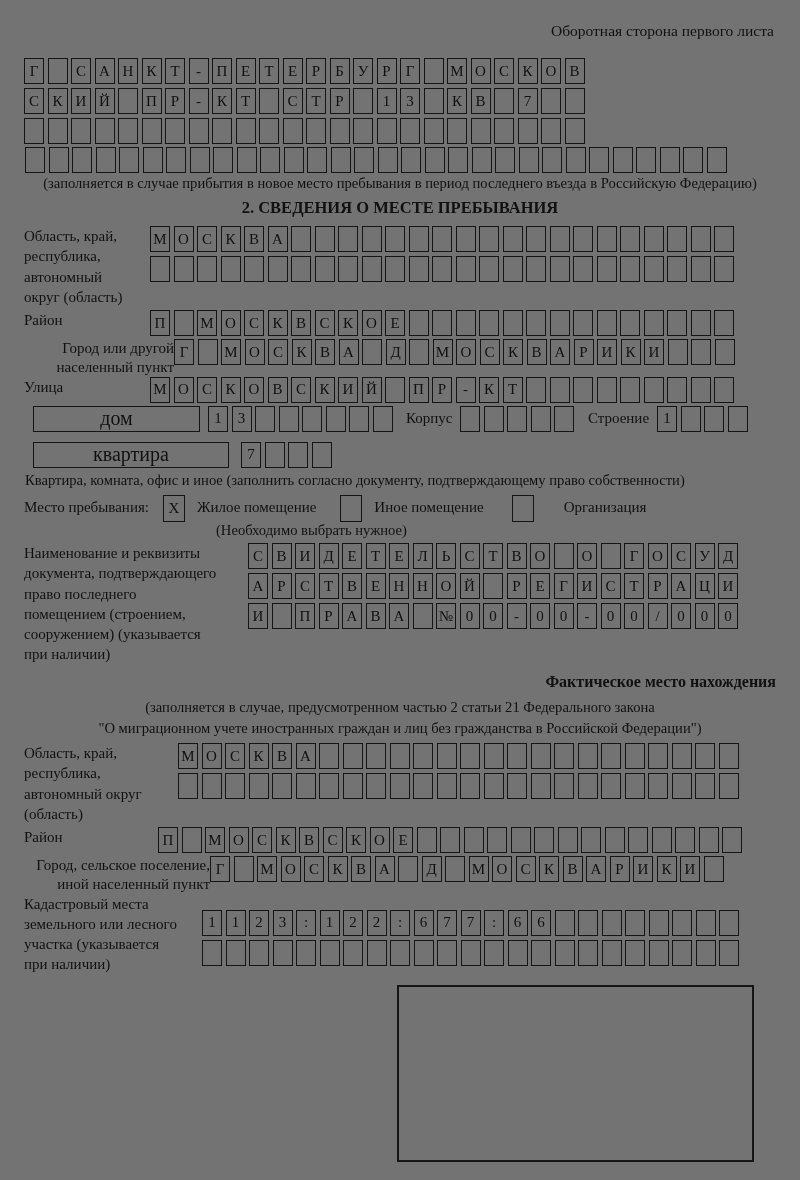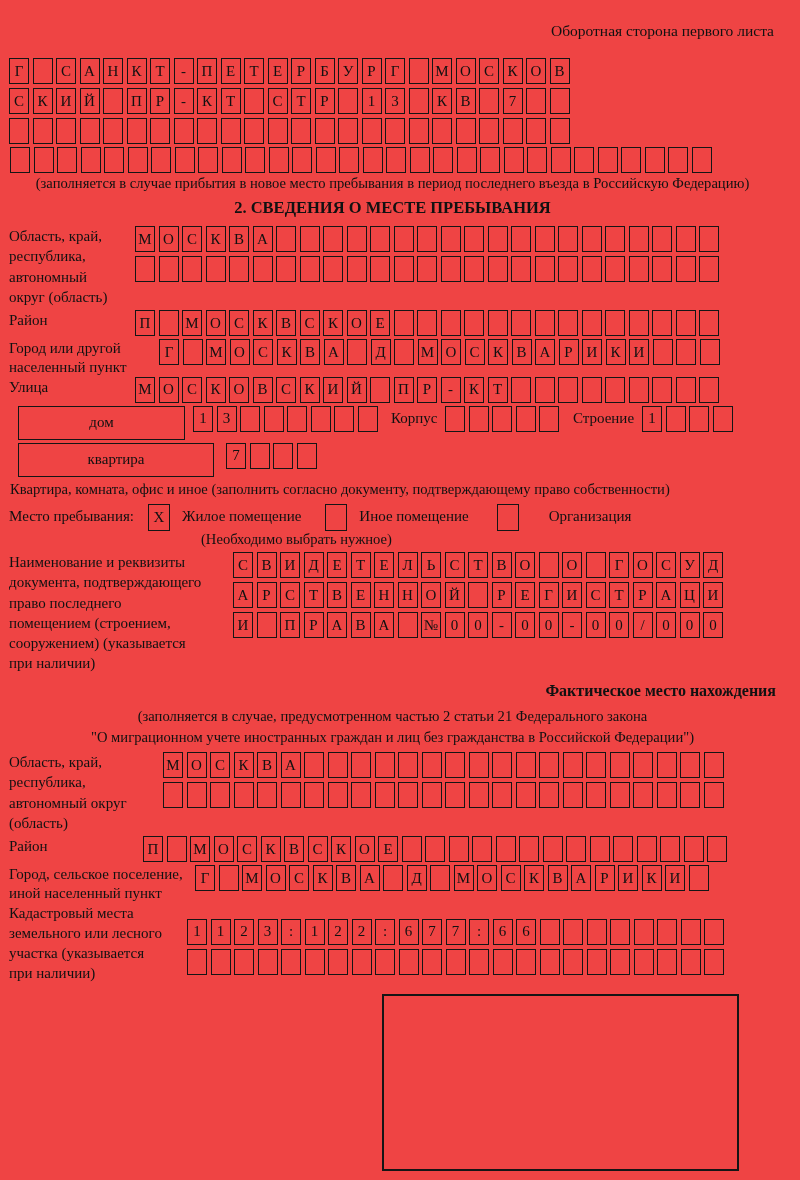--- a/index.html
+++ b/index.html
@@ -1,41 +1,41 @@
 <!DOCTYPE html>
 <html><head>
 <meta charset="utf-8">
 <style>
   html,body{margin:0;padding:0;background:#fff;}
-  .page{width:800px;height:1180px;box-sizing:border-box;background:#ef4444;color:#111;
-        padding:12px 24px 0 9px;font-family:"Liberation Serif","DejaVu Serif",serif;overflow:hidden;}
+  .page{width:800px;height:1180px;box-sizing:border-box;background:#737373;color:#111;
+        padding:12px 24px 0 24px;font-family:"Liberation Serif","DejaVu Serif",serif;overflow:hidden;}
   .hdr{text-align:right;font-size:15.5px;margin:10px 2px 18px 0;}
   .frow{display:flex;align-items:flex-start;margin-bottom:3px;}
   .lbl{font-size:15px;line-height:1.35;flex:0 0 auto;}
   .lbl.tight{line-height:1.25;}
   .gridcol{display:flex;flex-direction:column;gap:4px;}
   .grid{display:flex;}
   .cell{flex:0 0 auto;width:20px;height:26px;border:1.6px solid #151515;box-sizing:border-box;
         margin-right:3.5px;display:flex;align-items:center;justify-content:center;
         font-size:15px;line-height:1;}
   .center-cap{text-align:center;font-size:14.6px;margin:2px 0 4px 0;}
   .h2{text-align:center;font-weight:bold;font-size:16.5px;margin:6px 0 8px 0;}
   .h3{text-align:right;font-weight:bold;font-size:16px;margin:8px 0 6px 0;}
-  .namebox{border:1.6px solid #151515;height:34px;box-sizing:border-box;display:flex;
-           align-items:center;justify-content:center;font-size:15px;flex:0 0 auto;}
+  .namebox{border:1.6px solid #151515;height:26px;box-sizing:border-box;display:flex;
+           align-items:center;justify-content:center;font-size:20px;flex:0 0 auto;}
   .inline-lbl{font-size:15px;margin:4px 8px 12px 10px;flex:0 0 auto;text-align:center;}
   .checkbox{width:22px;height:27px;border:1.6px solid #151515;box-sizing:border-box;
             display:inline-flex;align-items:center;justify-content:center;font-size:15px;
             margin:0 12px 0 14px;flex:0 0 auto;}
   .opt{font-size:15px;margin-top:4px;flex:0 0 auto;}
   .hint{font-size:14.6px;margin:0 0 4px 192px;}
   .stamp-sec{margin-left:346px;margin-top:10px;width:410px;display:flex;flex-direction:column;align-items:center;}
   .stampbox{width:357px;height:177px;border:2px solid #151515;box-sizing:border-box;}
   .law-cap{text-align:center;font-size:14.6px;line-height:1.45;margin-bottom:4px;}
-  .mb0{margin-bottom:0;}
+  .mb0{margin-bottom:0;text-align:right;}
 </style>
 </head>
 <body>
 
 <div class="page">
 
   <div class="hdr">Оборотная сторона первого листа</div>
 
   <div class="frow">
     <div class="gridcol">

